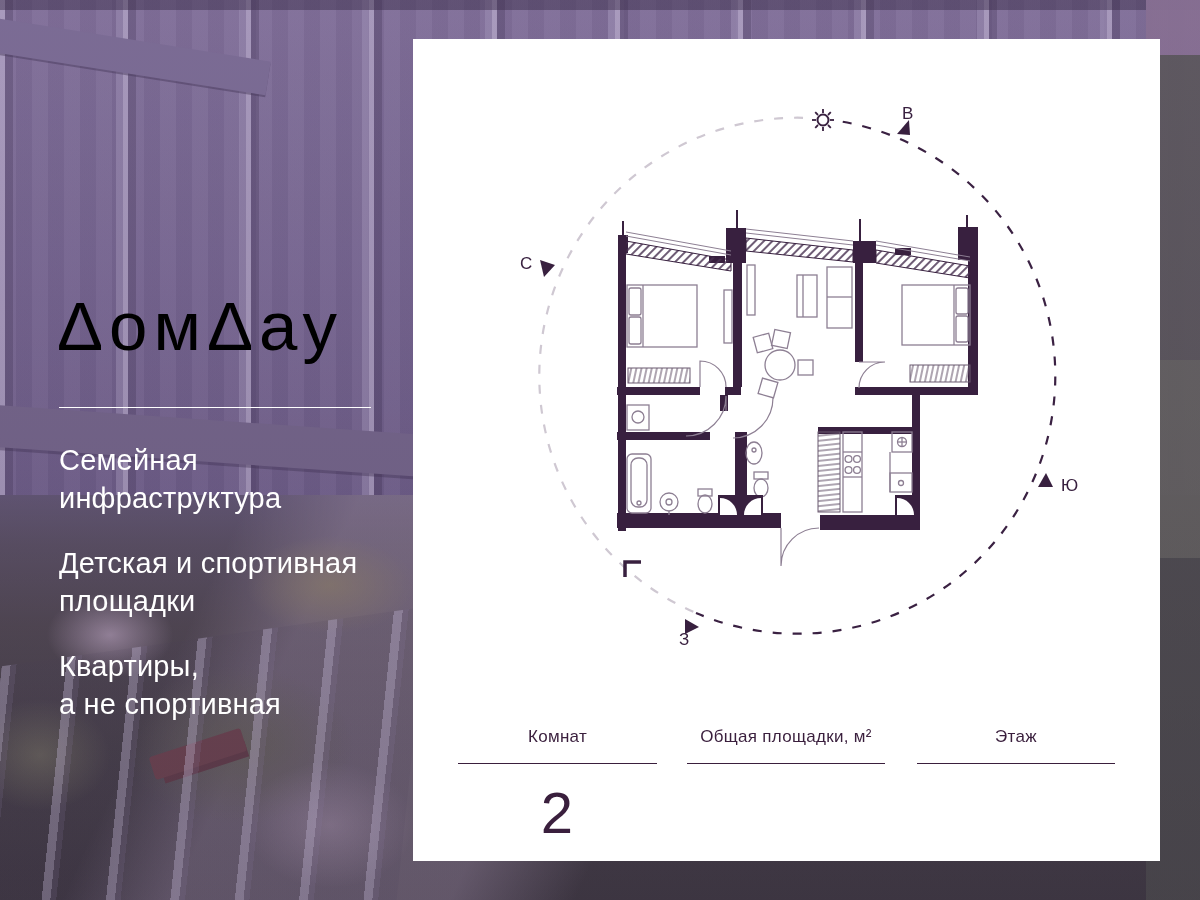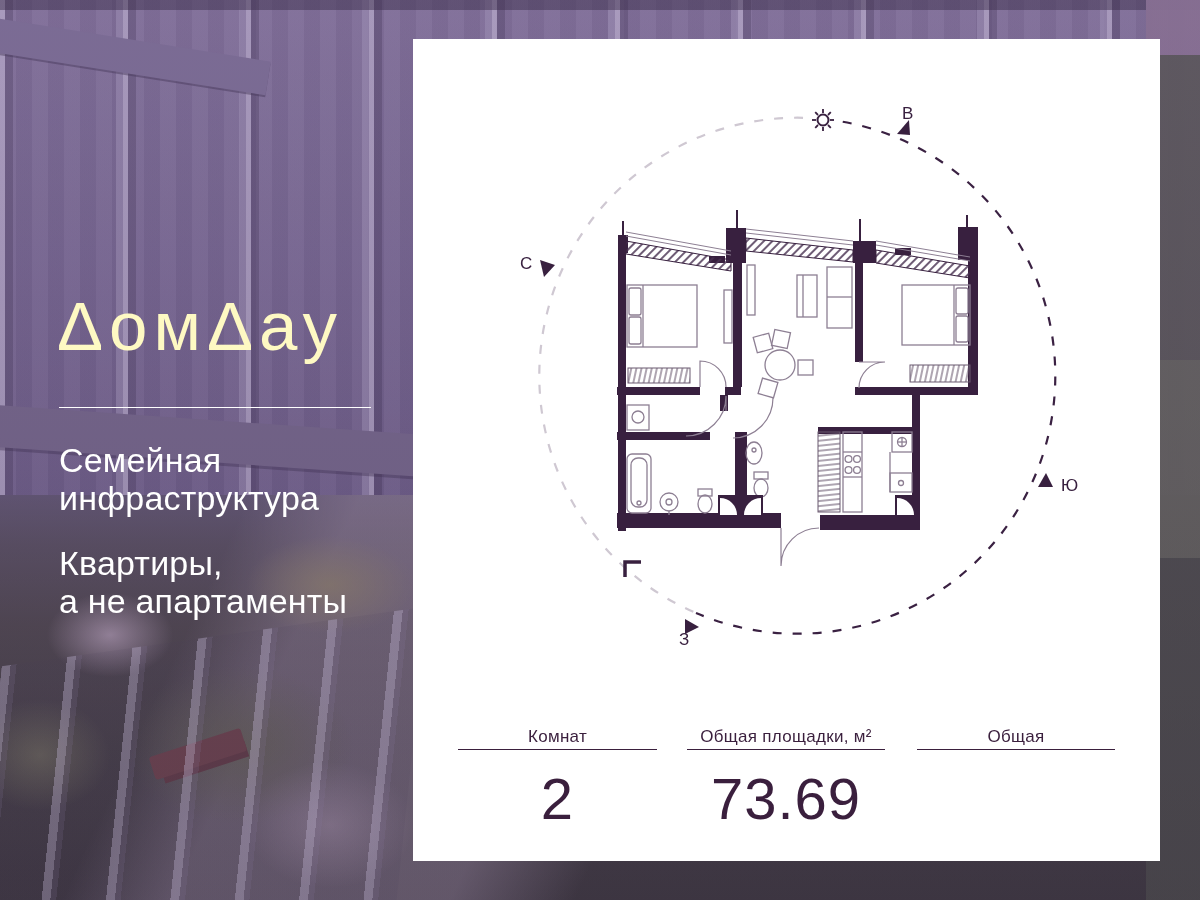--- a/index.html
+++ b/index.html
@@ -29,33 +29,33 @@
       linear-gradient(180deg,#5a5468 0%,#4e4a50 12%,#413f38 32%,#34352c 62%,#2a2b23 100%);}
   .ph-bench{left:150px;top:742px;width:96px;height:24px;background:#6e3a33;border-radius:3px;transform:rotate(-18deg);box-shadow:4px 10px 0 -4px #5c2f2a;}
   .ph-railing{left:-16px;top:640px;width:430px;height:290px;opacity:.85;transform:rotate(-8deg) skewX(-14deg);
     background:repeating-linear-gradient(90deg,rgba(218,212,232,.55) 0 9px,rgba(125,115,145,.3) 9px 15px,rgba(55,50,66,.12) 15px 66px);}
   .ph-right{right:0;top:0;width:54px;height:100%;opacity:.95;
     background:linear-gradient(180deg,#8d7591 0 55px,#4c5140 55px 40%,#5a6248 40% 62%,#3c4432 62% 100%);}
   .ph-overlay{inset:0;background:linear-gradient(180deg,rgba(124,100,150,.35),rgba(88,68,110,.40));}
 
   
   .left-panel{position:absolute;left:57px;top:0;width:360px;color:#ffffff;}
-  .logo{position:absolute;left:0;top:292px;font-size:69px;font-weight:400;letter-spacing:6px;line-height:1;color:#fef9c3;}
+  .logo{position:absolute;left:0;top:292px;font-size:69px;font-weight:400;letter-spacing:6px;line-height:1;color:#000000;}
   .divider{position:absolute;left:2px;top:407px;width:312px;height:0;border-top:1.6px solid #ffffff;}
   .points{position:absolute;left:2px;top:441px;display:flex;flex-direction:column;gap:27px;}
-  .point{margin:0;font-size:34px;line-height:38px;white-space:pre-line;letter-spacing:.2px;}
+  .point{margin:0;font-size:29px;line-height:38px;white-space:pre-line;letter-spacing:.2px;}
 
   
   .card{position:absolute;left:413px;top:39px;width:747px;height:822px;background:#ffffff;}
   .plan-svg{position:absolute;left:0;top:0;width:747px;height:822px;}
   svg text.compass{font-family:"Liberation Sans",sans-serif;font-size:17px;fill:#38203f;}
 
   
   .stat{position:absolute;text-align:center;color:#3a1f3d;}
-  .stat .lbl{font-size:17px;letter-spacing:.3px;padding-bottom:2px;border-bottom:1.6px solid #3a1f3d;}
+  .stat .lbl{font-size:17px;letter-spacing:.3px;padding-bottom:16px;border-bottom:1.6px solid #3a1f3d;}
   .stat .val{font-size:58px;line-height:1;margin-top:20px;letter-spacing:1px;}
   .stat-1{left:45px;top:688px;width:199px;}
   .stat-2{left:274px;top:688px;width:198px;}
   .stat-3{left:504px;top:688px;width:198px;}
 </style>
 </head>
 <body>
 
 <div class="stage">
 
@@ -68,22 +68,24 @@
   <div class="ph ph-railing"></div>
   <div class="ph ph-right"></div>
   <div class="ph ph-overlay"></div>
 
   <div class="left-panel">
     <div class="logo">ΔомΔау</div>
     <div class="divider"></div>
     <div class="points">
       <p class="point">Семейная
 инфраструктура</p>
+      <p class="point">Детская и спортивная
+площадки</p>
       <p class="point">Квартиры,
-а не апартаменты</p>
+а не спортивная</p>
     </div>
   </div>
 
   <div class="card">
 
     <svg class="plan-svg" viewBox="0 0 747 822">
       <defs>
         <pattern id="hatch" width="6" height="6" patternUnits="userSpaceOnUse" patternTransform="rotate(45)">
           <line x1="1" y1="0" x2="1" y2="6" stroke="#4a3352" stroke-width="1.6"></line>
         </pattern>
@@ -272,19 +274,18 @@
 
       <path d="M212,538 L212,523 L228,523" fill="none" stroke="#38203f" stroke-width="3.5"></path>
     </svg>
 
     <div class="stat stat-1">
       <div class="lbl">Комнат</div>
       <div class="val">2</div>
     </div>
     <div class="stat stat-2">
       <div class="lbl">Общая площадки, м²</div>
-      <div class="val">73.69</div>
     </div>
     <div class="stat stat-3">
-      <div class="lbl">Общая</div>
+      <div class="lbl">Этаж</div>
     </div>
   </div>
 </div>
 
 </body></html>

